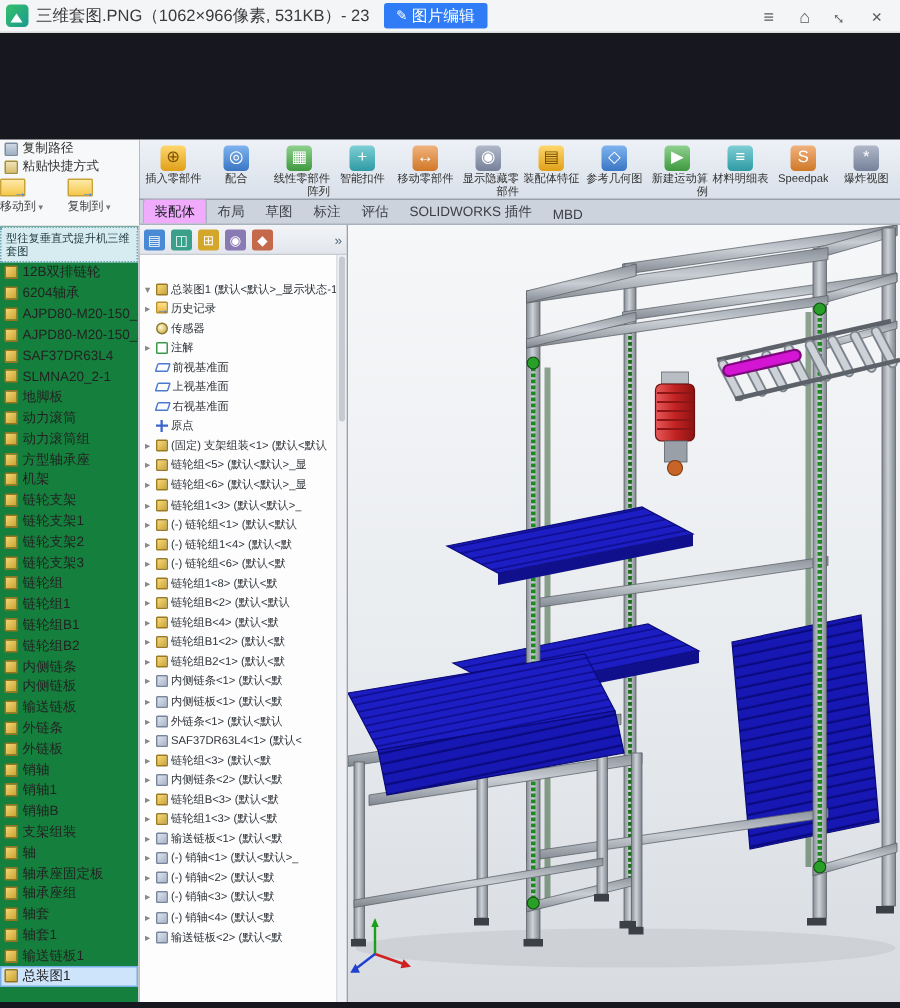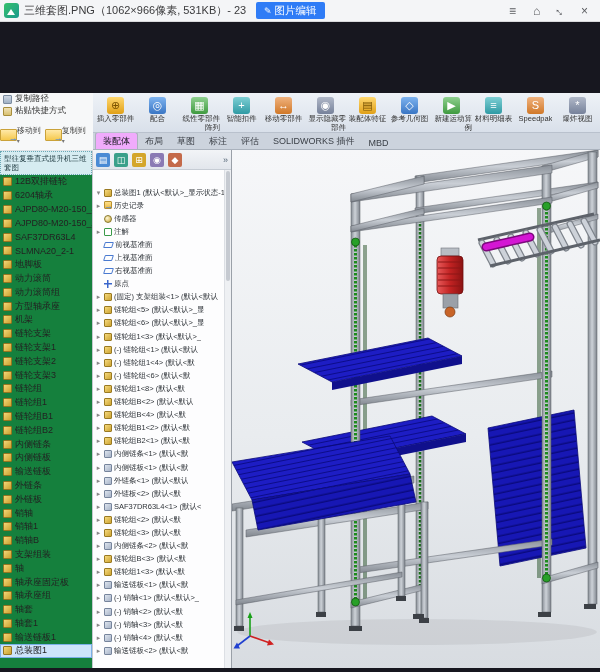--- a/index.html
+++ b/index.html
@@ -17,21 +17,21 @@
   .winicon{width:15px;text-align:center;font-size:12px;color:#5a5c60;cursor:default}
   .winicon.fit{transform:rotate(45deg)}
 
   
   .explorer{position:absolute;left:0;top:93px;width:93px;height:58px;background:#f7f8f9;border-bottom:1px solid #e0e2e5;overflow:hidden}
   .exrow{display:flex;align-items:center;gap:3px;font-size:8.5px;color:#333;height:12px;padding-left:3px;white-space:nowrap}
   .exic{width:9px;height:9px;flex:none;border-radius:1px}
   .ic-copypath{background:linear-gradient(#cfd8e4,#9fb0c4);border:1px solid #7c8ca0}
   .ic-paste{background:linear-gradient(#f0e2b8,#d8c070);border:1px solid #a88e3c}
   .exbtns{display:flex;margin-top:2px}
-  .exbtn{width:45px;height:32px;display:flex;flex-direction:row;align-items:center;font-size:8px;color:#444}
+  .exbtn{width:45px;height:32px;display:flex;flex-direction:column;font-size:8px;color:#444}
   .folder{width:17px;height:12px;background:linear-gradient(#ffe9a8,#f5c84c);border:1px solid #caa23a;border-radius:1px;position:relative;margin-bottom:1px}
   .folder:after{content:"→";position:absolute;right:-2px;bottom:-3px;font-size:9px;font-weight:bold;color:#2f7cf6}
   .exbl:after{content:" ▾";font-size:6px;color:#777}
 
   
   .commandbar{position:absolute;left:93px;top:93px;width:507px;height:40px;background:linear-gradient(#eef2f7,#d9e0ea);border-bottom:1px solid #b9c1cd;display:flex;align-items:stretch;padding:2px 2px 0;gap:1px;overflow:hidden}
   .cmdbtn{width:41px;flex:none;display:flex;flex-direction:column;align-items:center;padding-top:2px}
   .cmdic{width:17px;height:17px;border-radius:3px;color:#fff;font-size:11px;line-height:17px;text-align:center;flex:none}
   .ci0{background:linear-gradient(#ffd76e,#e0a018);color:#7a5200}
   .ci1{background:linear-gradient(#7eb3ef,#3a76c4)}
@@ -448,31 +448,21 @@
           <span class="tlb">内侧链板&lt;1&gt; (默认&lt;默</span>
         </div>
         <div class="trow">
           <span class="tarrow">▸</span>
           <span class="tic part"></span>
           <span class="tlb">外链条&lt;1&gt; (默认&lt;默认</span>
         </div>
         <div class="trow">
           <span class="tarrow">▸</span>
           <span class="tic part"></span>
-          <span class="tlb">外链板&lt;2&gt; (默认&lt;默</span>
-        </div>
-        <div class="trow">
-          <span class="tarrow">▸</span>
-          <span class="tic part"></span>
           <span class="tlb">SAF37DR63L4&lt;1&gt; (默认&lt;</span>
-        </div>
-        <div class="trow">
-          <span class="tarrow">▸</span>
-          <span class="tic asm"></span>
-          <span class="tlb">链轮组&lt;2&gt; (默认&lt;默</span>
         </div>
         <div class="trow">
           <span class="tarrow">▸</span>
           <span class="tic asm"></span>
           <span class="tlb">链轮组&lt;3&gt; (默认&lt;默</span>
         </div>
         <div class="trow">
           <span class="tarrow">▸</span>
           <span class="tic part"></span>
           <span class="tlb">内侧链条&lt;2&gt; (默认&lt;默</span>

